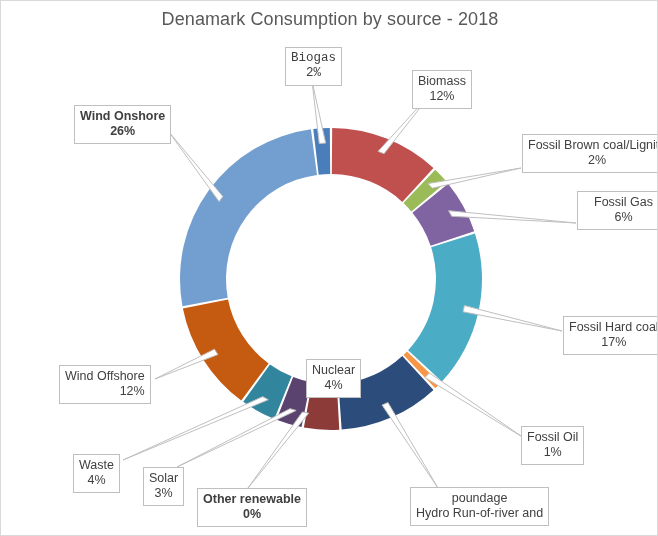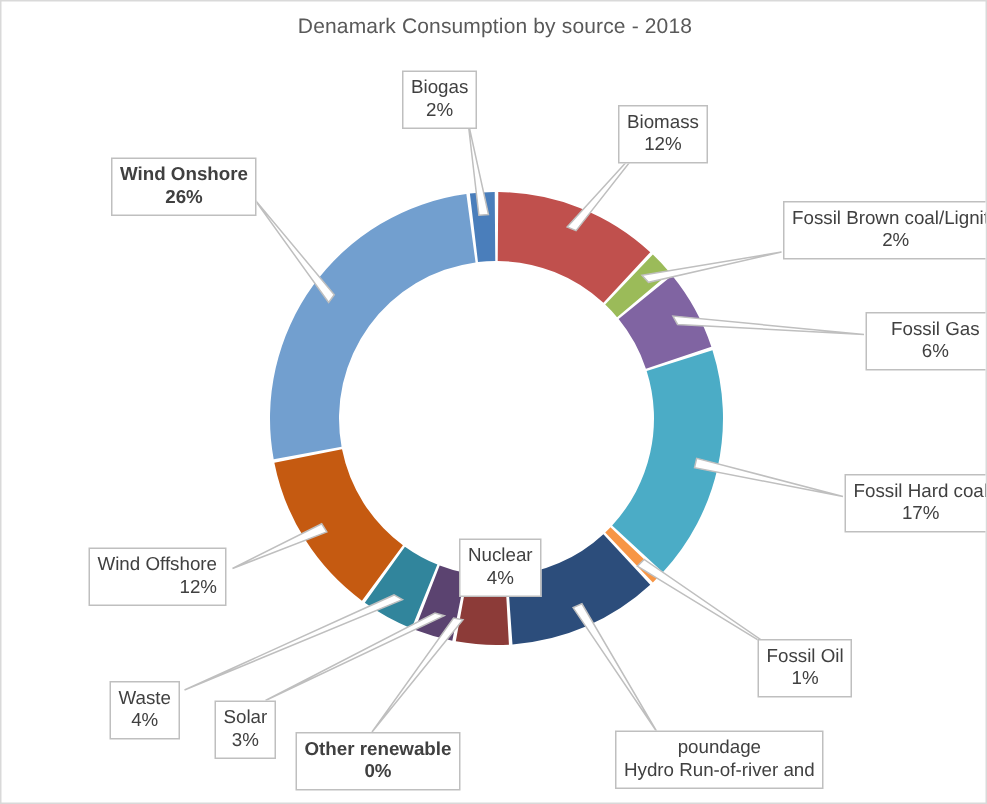--- a/index.html
+++ b/index.html
@@ -18,21 +18,21 @@
     border: 1px solid #d9d9d9;
     background: #ffffff;
     overflow: hidden;
   }
   #chart-title {
     position: absolute;
     left: 0;
     top: 8px;
     width: 658px;
     text-align: center;
-    font-size: 14px;
+    font-size: 18px;
     color: #595959;
     font-family: "Liberation Sans", sans-serif;
     letter-spacing: 0.1px;
   }
   svg#donut-svg {
     position: absolute;
     left: 0;
     top: 0;
     width: 658px;
     height: 536px;
@@ -90,46 +90,46 @@
         <polygon points="437,487 381.07529832414144,404.0855023430527 386.9489279285189,401.54375584299015" class="leader-poly"></polygon>
         <polygon points="330,392 319.7109857622172,390.5760906499009 326.09835682415815,390.97794997488853" class="leader-poly"></polygon>
         <polygon points="247,487 301.3728220140097,410.99144589242735 307.6594604186733,412.190686305776" class="leader-poly"></polygon>
         <polygon points="176,466 288.98426978449857,407.70716971273873 295.13014937283106,409.49271279138975" class="leader-poly"></polygon>
         <polygon points="122,459 261.6773189460264,395.63609672883996 267.28568169830714,398.719320243091" class="leader-poly"></polygon>
         <polygon points="154,378 213.45675638779318,348.17059475553714 216.88604787565873,353.57429347875" class="leader-poly"></polygon>
         <polygon points="168,131 221.85460157234303,195.47235130622383 218.09277595767122,200.65006007022347" class="leader-poly"></polygon>
       </g>
   </svg>
 
-  <div class="callout" style="left:267px; top:46px;">
+  <div class="callout" style="left:284px; top:46px;font-family:Liberation Mono, monospace;">
     <span class="cat">Biogas</span>
     <span class="pct">2%</span>
   </div>
 
   <div class="callout" style="left:411px; top:69px;">
     <span class="cat">Biomass</span>
     <span class="pct">12%</span>
   </div>
 
   <div class="callout" style="left:521px; top:133px;">
     <span class="cat">Fossil Brown coal/Lignite</span>
     <span class="pct">2%</span>
   </div>
 
-  <div class="callout" style="left:576px; top:207px;padding-left:16px;">
+  <div class="callout" style="left:576px; top:190px;padding-left:16px;">
     <span class="cat">Fossil Gas</span>
     <span class="pct">6%</span>
   </div>
 
   <div class="callout" style="left:562px; top:315px;">
     <span class="cat">Fossil Hard coal</span>
     <span class="pct">17%</span>
   </div>
 
-  <div class="callout" style="left:504px; top:425px;">
+  <div class="callout" style="left:520px; top:425px;">
     <span class="cat">Fossil Oil</span>
     <span class="pct">1%</span>
   </div>
 
   <div class="callout" style="left:409px; top:486px;">
     <span class="cat">poundage</span>
     <span class="cat">Hydro Run-of-river and</span>
   </div>
 
   <div class="callout" style="left:305px; top:358px;">

